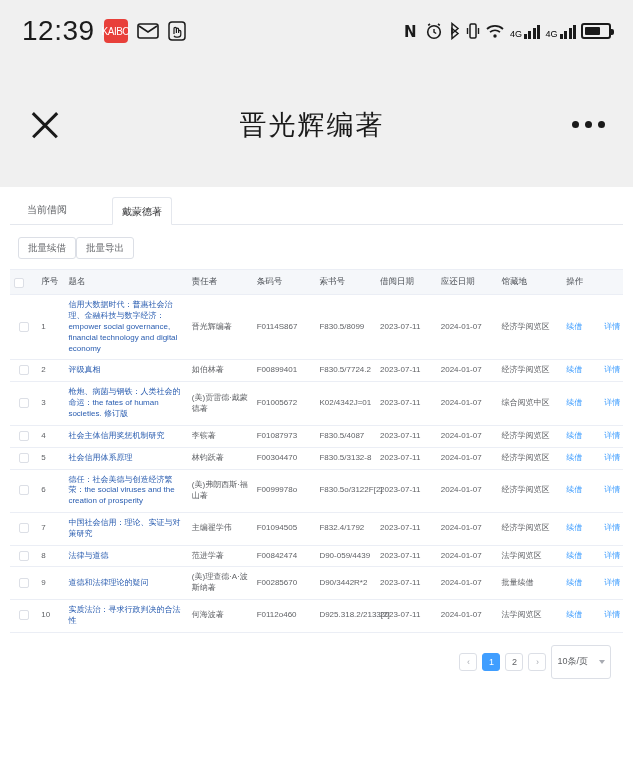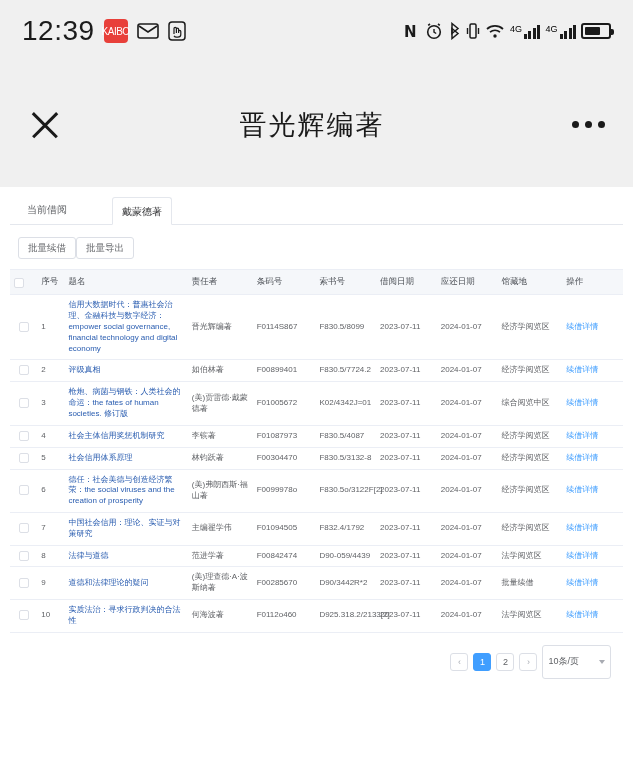--- a/index.html
+++ b/index.html
@@ -41,21 +41,21 @@
     color: #1b1b1b;
   }
   .sb-right { display: flex; align-items: center; gap: 5px; }
   .sb-net-label { font-size: 9px; vertical-align: super; }
   .sig { display: flex; align-items: flex-end; gap: 1.5px; height: 15px; }
   .sig i { display: block; width: 3px; background: #1b1b1b; }
   .sig i:nth-child(1) { height: 5px; }
   .sig i:nth-child(2) { height: 8px; }
   .sig i:nth-child(3) { height: 11px; }
   .sig i:nth-child(4) { height: 14px; }
-  .netgrp { display: flex; gap: 2px; }
+  .netgrp { display: flex; align-items: flex-end; gap: 2px; }
   .battery {
     width: 30px; height: 16px;
     border: 2px solid #1b1b1b;
     border-radius: 3px;
     position: relative;
     display: flex; align-items: center;
     padding: 2px;
   }
   .battery::after {
     content: "";
@@ -192,21 +192,21 @@
     background: #fff;
     display: inline-block;
     vertical-align: middle;
     cursor: pointer;
   }
   .title-link { color: #2a5db0; text-decoration: none; cursor: pointer; }
   .ops { white-space: nowrap; }
   .ops a {
     color: #409eff;
     text-decoration: none;
-    margin-right: 0;
+    margin-right: 22px;
     cursor: pointer;
   }
 
   
   .pager {
     display: flex;
     align-items: center;
     justify-content: flex-end;
     gap: 5px;
     padding: 12px 12px 0 0;
@@ -224,21 +224,21 @@
     color: #606266;
     padding: 0 4px;
   }
   .pg.active { background: #409eff; border-color: #409eff; color: #fff; }
   .pg.arrow { color: #a8abb2; }
   .pgsize {
     height: 18px;
     border: 1px solid #dcdfe6;
     border-radius: 3px;
     background: #fff;
-    display: flex; align-items: center; gap: 20px;
+    display: flex; align-items: center; gap: 11px;
     padding: 16px 5px;
     cursor: pointer;
   }
   .caret {
     width: 0; height: 0;
     border-left: 3px solid transparent;
     border-right: 3px solid transparent;
     border-top: 4px solid #a8abb2;
     display: block;
   }

